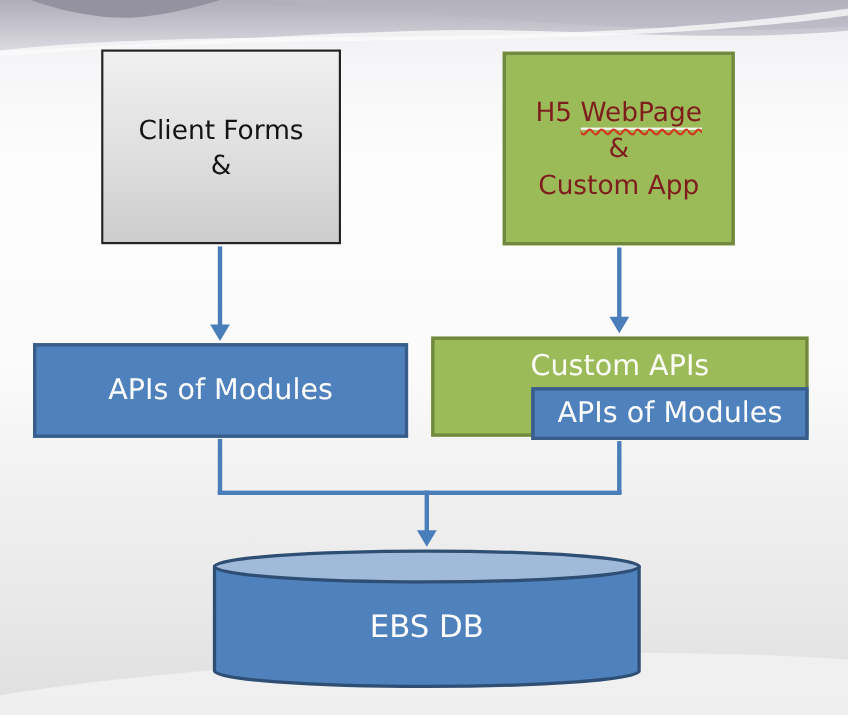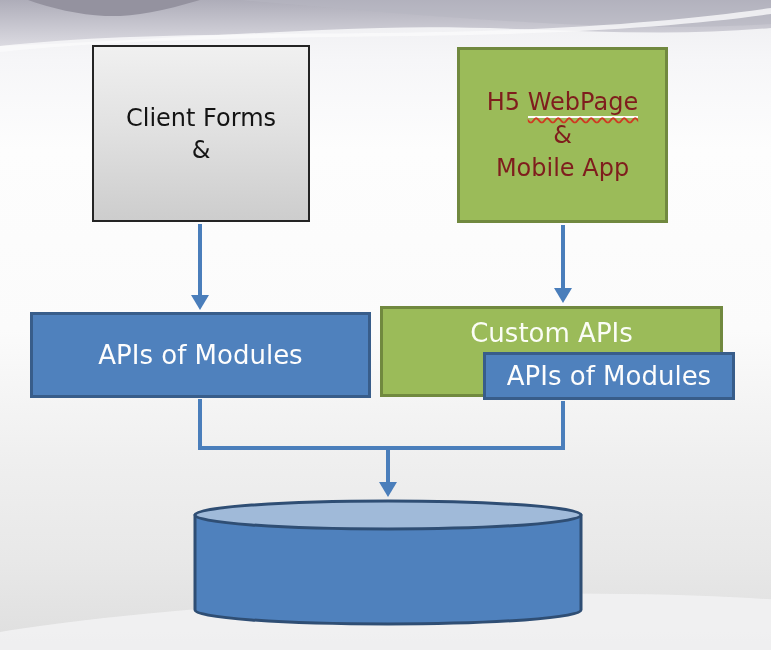--- a/index.html
+++ b/index.html
@@ -34,21 +34,21 @@
     left:457px; top:47px; width:211px; height:176px;
     border:3px solid #71893f; background:#9bbb59;
     color:#7f1d1d; font-size:24px; line-height:33px;
   }
   .box-blue-left {
     left:30px; top:312px; width:341px; height:86px;
     border:3px solid #385d8a; background:#4f81bd;
     color:#fdfdfd; font-size:26px;
   }
   .box-green-mid {
-    left:380px; top:306px; width:343px; height:91px;
+    left:392px; top:306px; width:343px; height:91px;
     border:3px solid #71893f; background:#9bbb59;
     color:#fbfdf6; font-size:26px;
     justify-content:flex-start; padding-top:9px;
   }
   .box-blue-overlay {
     left:483px; top:352px; width:252px; height:48px;
     border:3px solid #385d8a; background:#4f81bd;
     color:#fdfdfd; font-size:26px; z-index:3;
   }
 
@@ -104,21 +104,21 @@
   </div>
 
   <div class="node box-gray">
     <div>Client Forms</div>
     <div>&amp;</div>
   </div>
 
   <div class="node box-green-top">
     <div><span>H5 </span><span class="u-solid"><span class="u-wavy">WebPage</span></span></div>
     <div>&amp;</div>
-    <div>Mobile App</div>
+    <div>Custom App</div>
   </div>
 
   <div class="vline" style="left:198px; top:224px; height:73px;"></div>
   <div class="head-down" style="left:191px; top:295px;"></div>
 
   <div class="vline" style="left:561px; top:225px; height:64px;"></div>
   <div class="head-down" style="left:554px; top:288px;"></div>
 
   <div class="node box-blue-left">
     <div>APIs of Modules</div>
@@ -135,15 +135,16 @@
   <div class="vline" style="left:198px; top:399px; height:50px;"></div>
   <div class="vline" style="left:561px; top:401px; height:48px;"></div>
   <div class="hline" style="left:198px; top:446px; width:367px;"></div>
   <div class="vline" style="left:386px; top:446px; height:38px;"></div>
   <div class="head-down" style="left:379px; top:482px;"></div>
 
   <svg class="cyl" width="396" height="132" viewBox="0 0 396 132">
     <path d="M5,18 V113 A193,14 0 0 0 391,113 V18 Z" fill="#4f81bd" stroke="#2f4e74" stroke-width="3" stroke-linejoin="round"></path>
     <ellipse cx="198" cy="18" rx="193" ry="14" fill="#a0bad9" stroke="#2f4e74" stroke-width="3"></ellipse>
   </svg>
+  <div class="cyl-label">EBS DB</div>
 
 
 </div>
 
 </body></html>

